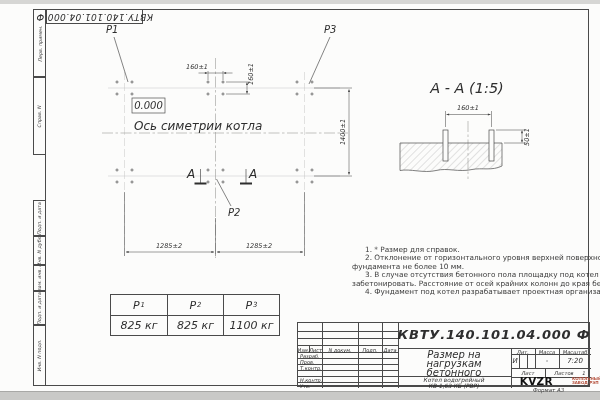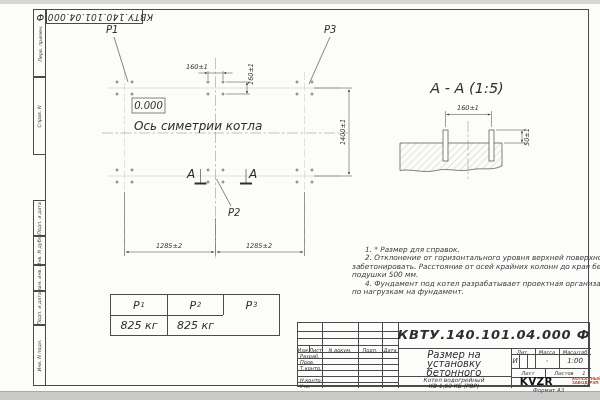--- a/index.html
+++ b/index.html
@@ -19,21 +19,21 @@
   
   .ltable{left:110px;top:294px;width:170px;height:42px;border:1px solid #4a4a4a;box-sizing:border-box;
     display:grid;grid-template-columns:1fr 1fr 1fr;grid-template-rows:1fr 1fr;}
   .ltable .cell{border-left:1px solid #4a4a4a;border-top:1px solid #4a4a4a;
     display:flex;align-items:center;justify-content:center;
     font-style:italic;font-size:11px;color:#2e2e2e;}
   .ltable .cell.c0{border-left:none;} .ltable .cell.r0{border-top:none;}
   .ltable sub{font-size:7px;margin-left:1px;}
   
   .notes{left:352px;top:246px;width:248px;font-size:7.3px;line-height:8.4px;
-    font-style:italic;color:#3b3b3b;}
+    color:#3b3b3b;}
   .notes .ln{white-space:nowrap;}
   .notes .ind{padding-left:13px;}
   
   .tblock{left:297px;top:322px;width:293px;height:65px;border:1px solid #4a4a4a;box-sizing:border-box;
     font-style:italic;color:#2e2e2e;}
   .tblock .vl{position:absolute;width:1px;background:#4a4a4a;}
   .tblock .hl{position:absolute;height:1px;background:#4a4a4a;}
   .tblock .tx{position:absolute;white-space:nowrap;}
   .tx.ctr{transform:translateX(-50%);}
   .docnum{font-size:13px;letter-spacing:.8px;font-weight:bold;}
@@ -185,29 +185,30 @@
     <div class="cell r0">
       <span>Р</span>
         <sub>2</sub>
     </div>
     <div class="cell r0">
       <span>Р</span>
         <sub>3</sub>
     </div>
     <div class="cell c0">825 кг</div>
     <div class="cell">825 кг</div>
+    <div class="cell">1100 кг</div>
   </div>
 
   <div class="abs notes">
     <div class="ln ind">1. * Размер для справок.</div>
     <div class="ln ind">2. Отклонение от горизонтального уровня верхней поверхности</div>
+    <div class="ln">фундамента не более 10 мм.</div>
+    <div class="ln ind">3. В случае отсутствия бетонного пола площадку под котел</div>
     <div class="ln">забетонировать. Расстояние от осей крайних колонн до края бетонной</div>
-    <div class="ln">подушки 500 мм.</div>
     <div class="ln ind">4. Фундамент под котел разрабатывает проектная организация</div>
-    <div class="ln">по нагрузкам на фундамент.</div>
   </div>
 
   <div class="abs tblock">
 
     <div class="vl" style="left:100px;top:0;height:65px;"></div>
     <div class="vl" style="left:11px;top:22px;height:7px;"></div>
     <div class="vl" style="left:24px;top:0;height:65px;"></div>
     <div class="vl" style="left:60px;top:0;height:65px;"></div>
     <div class="vl" style="left:84px;top:0;height:65px;"></div>
     <div class="hl" style="left:0;top:8px;width:100px;"></div>
@@ -227,21 +228,21 @@
     <div class="vl" style="left:237px;top:25px;height:20px;"></div>
     <div class="vl" style="left:261px;top:25px;height:20px;"></div>
     <div class="hl" style="left:213px;top:31px;width:80px;"></div>
     <div class="hl" style="left:213px;top:45px;width:80px;"></div>
     <div class="hl" style="left:213px;top:54px;width:80px;"></div>
     <div class="vl" style="left:247px;top:45px;height:9px;"></div>
 
     <div class="tx ctr docnum" style="left:196px;top:4px;">КВТУ.140.101.04.000 Ф</div>
 
     <div class="tx ctr ttl" style="left:156px;top:26px;">Размер на</div>
-    <div class="tx ctr ttl" style="left:156px;top:35px;">установку</div>
+    <div class="tx ctr ttl" style="left:156px;top:35px;">нагрузкам</div>
     <div class="tx ctr ttl" style="left:156px;top:44px;">бетонного</div>
     <div class="tx ctr small6" style="left:156px;top:54px;">Котел водогрейный</div>
     <div class="tx ctr small6" style="left:156px;top:59.5px;">КВ-1,63 КБ (РВР)</div>
 
     <div class="tx ctr small5" style="left:5.5px;top:23.5px;">Изм.</div>
     <div class="tx ctr small5" style="left:17.5px;top:23.5px;">Лист</div>
     <div class="tx ctr small5" style="left:42px;top:23.5px;">N докум.</div>
     <div class="tx ctr small5" style="left:72px;top:23.5px;">Подп.</div>
     <div class="tx ctr small5" style="left:92px;top:23.5px;">Дата</div>
 
@@ -249,21 +250,21 @@
     <div class="tx small5" style="left:2px;top:35.7px;">Пров.</div>
     <div class="tx small5" style="left:2px;top:41.7px;">Т.контр.</div>
     <div class="tx small5" style="left:2px;top:53.7px;">Н.контр.</div>
     <div class="tx small5" style="left:2px;top:59.7px;">Утв.</div>
 
     <div class="tx ctr small55" style="left:225px;top:25.8px;">Лит.</div>
     <div class="tx ctr small55" style="left:249px;top:25.8px;">Масса</div>
     <div class="tx ctr small55" style="left:277px;top:25.8px;">Масштаб</div>
     <div class="tx ctr val7" style="left:217px;top:34px;">И</div>
     <div class="tx ctr val7" style="left:249px;top:34px;">-</div>
-    <div class="tx ctr val7" style="left:277px;top:34px;">1:00</div>
+    <div class="tx ctr val7" style="left:277px;top:34px;">7:20</div>
     <div class="tx ctr small55" style="left:230px;top:46.5px;">Лист</div>
     <div class="tx ctr small55" style="left:266px;top:46.5px;">Листов</div>
     <div class="tx ctr small55" style="left:286px;top:46.5px;">1</div>
 
     <div class="logo">
       <svg width="11" height="10" viewBox="0 0 11 10">
         <path d="M0.5 2 l1.6-1.4 1.7 1.4 1.7-1.4 1.7 1.4 1.7-1.4 1.6 1.4 M0.5 5 l1.6-1.4 1.7 1.4 1.7-1.4 1.7 1.4 1.7-1.4 1.6 1.4 M0.5 8 l1.6-1.4 1.7 1.4 1.7-1.4 1.7 1.4 1.7-1.4 1.6 1.4" fill="none" stroke="#111" stroke-width="1.2"></path>
       </svg>
       <span class="kvzr">KVZR</span>
       <span class="company" style="color: rgb(181, 80, 60);">

